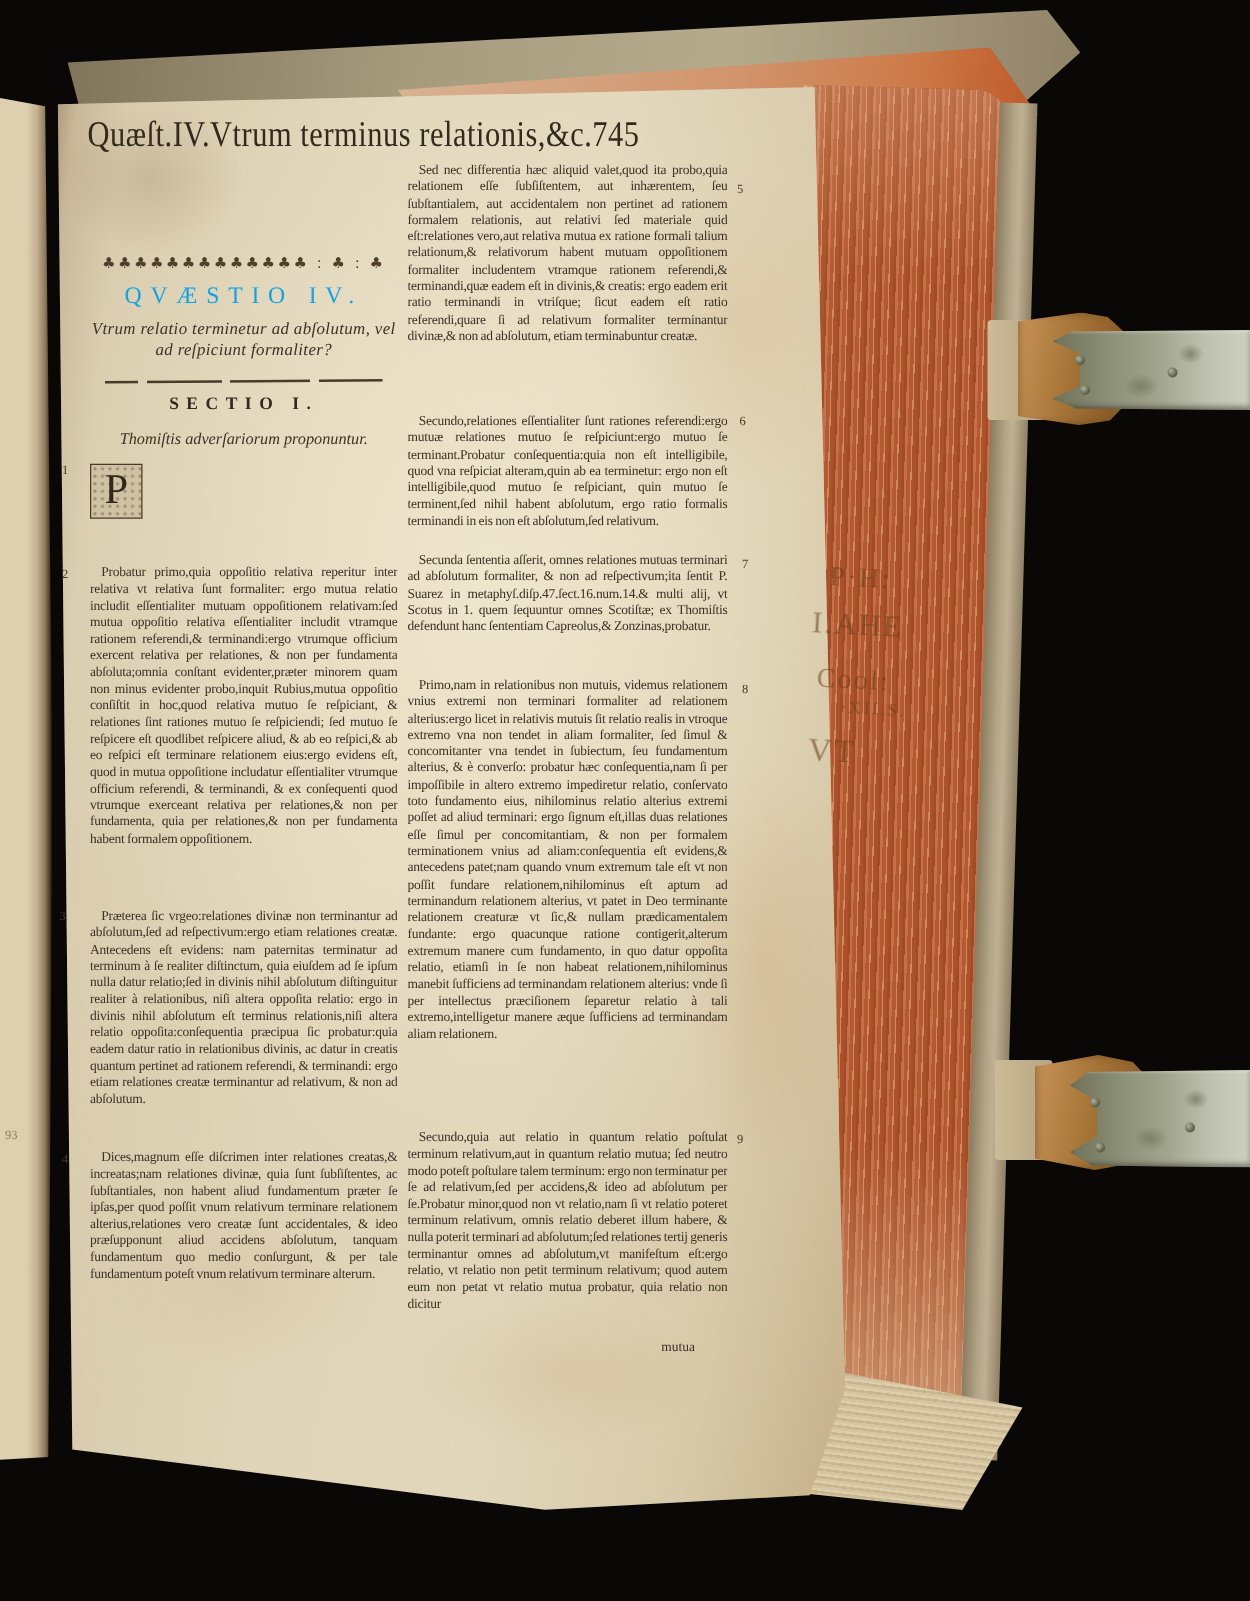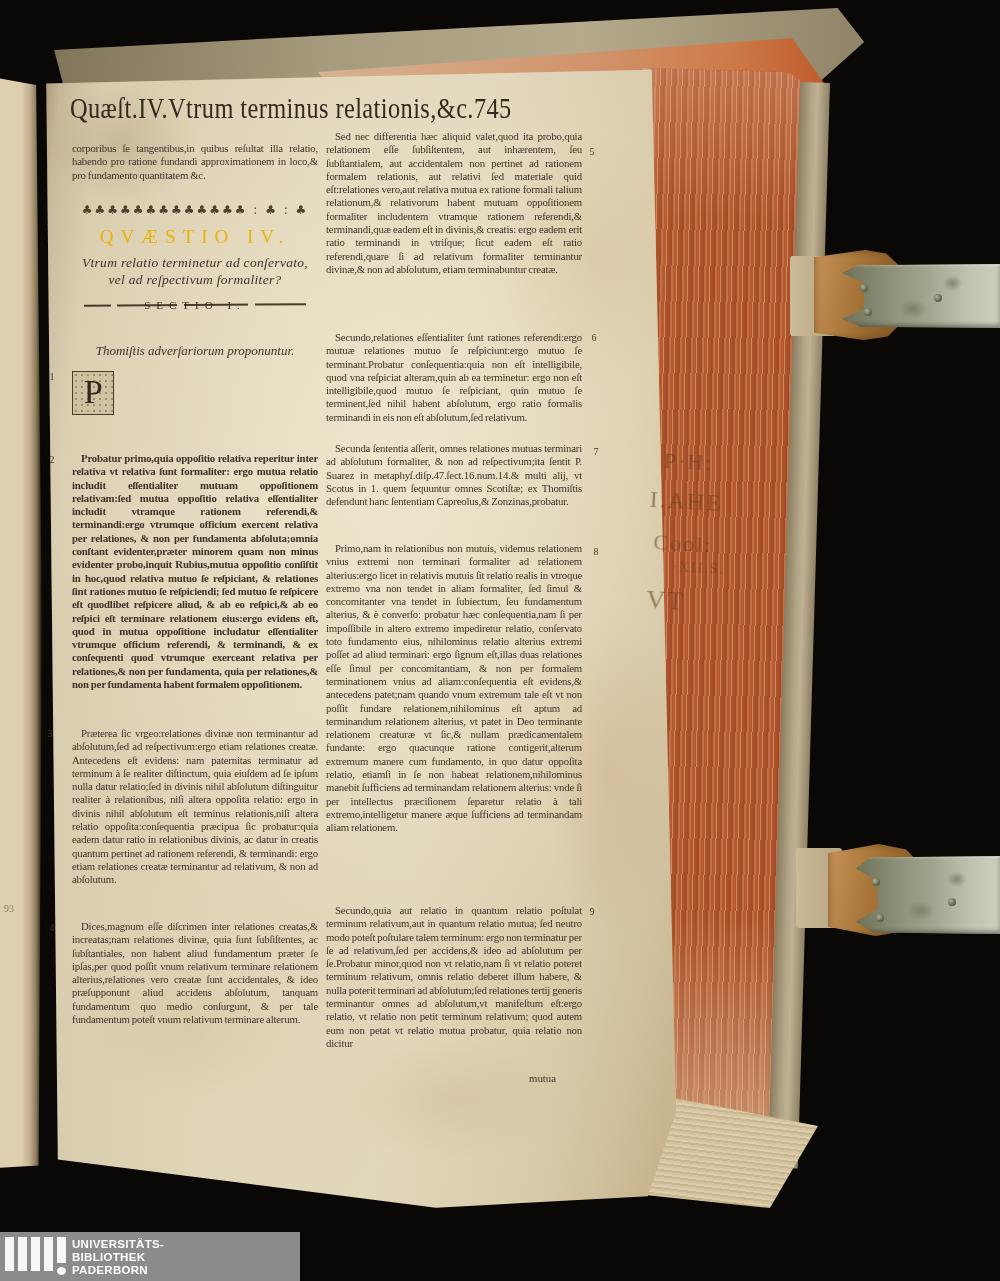--- a/index.html
+++ b/index.html
@@ -104,37 +104,37 @@
     font-size:29px;color:#332a1e;transform:scaleX(.84);transform-origin:left top;
     letter-spacing:.5px;
   }
   .para{position:absolute;text-align:justify;font-size:10.8px;line-height:13.3px;
     letter-spacing:-.2px;word-spacing:-.5px;overflow:hidden;}
   .para.lcol{left:72px;width:246px;}
   .para.rcol{left:326px;width:256px;}
   .para.indent{text-indent:9px;}
   .cont{top:142px;height:58px;}
   .p1{top:369px;height:82px;}
-  .p2{top:452px;height:274px;font-weight:bold;}
+  .p2{top:452px;height:274px;}
   .p3{top:727px;height:192px;}
   .p4{top:920px;height:142px;}
   .p5{top:130px;height:190px;}
   .p6{top:331px;height:110px;}
   .p7{top:442px;height:99px;}
   .p8{top:542px;height:361px;}
   .p9{top:904px;height:168px;}
   .lc-center{position:absolute;left:72px;width:246px;text-align:center;}
   .ornament{top:203px;font-family:"DejaVu Sans",sans-serif;font-size:12px;
     letter-spacing:2px;color:#4e3f2b;}
-  .quaestio{top:226px;font-size:19px;letter-spacing:7px;color:#eab308;}
+  .quaestio{top:226px;font-size:19px;letter-spacing:7px;color:#0ea5e9;}
   .question{top:255px;font-style:italic;font-size:13.5px;line-height:16.5px;letter-spacing:.3px;}
   .rule{position:absolute;left:84px;top:304px;width:222px;height:2px;
     transform:rotate(-.4deg);
     background:linear-gradient(90deg,#4a3b29 0 12%,transparent 12% 15%,#4a3b29 15% 42%,transparent 42% 45%,#4a3b29 45% 74%,transparent 74% 77%,#4a3b29 77% 100%);}
-  .sectio{top:299px;font-size:11px;letter-spacing:6px;color:#36291c;}
+  .sectio{top:316px;font-size:14px;letter-spacing:6px;color:#36291c;font-weight:bold;}
   .subtitle{top:343px;font-style:italic;font-size:13px;}
   .dropcap{float:left;width:42px;height:44px;margin:2px 5px 0 0;
     border:1.5px solid #4a3b28;box-sizing:border-box;
     background-color:#cfc2a2;
     background-image:radial-gradient(rgba(60,45,25,.35) 1px,transparent 1.5px);
     background-size:6px 6px;
     color:#32281a;font-size:34px;line-height:40px;text-align:center;text-indent:0;}
   .mnum{position:absolute;width:16px;text-align:center;font-size:10px;color:#453828;}
   .mn1{left:44px;top:371px;} .mn2{left:44px;top:454px;} .mn3{left:42px;top:728px;} .mn4{left:44px;top:922px;}
   .mn5{left:584px;top:146px;} .mn6{left:586px;top:332px;} .mn7{left:588px;top:446px;}
@@ -194,25 +194,24 @@
     <div class="i2">I.AHE</div>
     <div class="i3">Cool:</div>
     <div class="i4">·XII.S.</div>
     <div class="i5">VT</div>
   </div>
 
   <div class="text-layer">
 
     <div class="header-line">Quæſt.IV.Vtrum terminus relationis,&amp;c.745</div>
 
-    <div class="para lcol cont">corporibus ſe tangentibus,in quibus reſultat illa relatio, habendo pro ratione fundandi approximationem in loco,&amp; pro fundamento quantitatem &amp;c.</div>
 
     <div class="lc-center ornament">♣♣♣♣♣♣♣♣♣♣♣♣♣ : ♣ : ♣</div>
     <div class="lc-center quaestio">QVÆSTIO IV.</div>
-    <div class="lc-center question">Vtrum relatio terminetur ad conſervato, vel ad reſpectivum formaliter?</div>
+    <div class="lc-center question">Vtrum relatio terminetur ad abſolutum, vel ad reſpiciunt formaliter?</div>
     <div class="rule"></div>
     <div class="lc-center sectio">SECTIO I.</div>
     <div class="lc-center subtitle">Thomiſtis adverſariorum proponuntur.</div>
 
     <div class="para lcol p1">
       <span class="dropcap">P</span>
     </div>
     <div class="para lcol indent p2">Probatur primo,quia oppoſitio relativa reperitur inter relativa vt relativa ſunt formaliter: ergo mutua relatio includit eſſentialiter mutuam oppoſitionem relativam:ſed mutua oppoſitio relativa eſſentialiter includit vtramque rationem referendi,&amp; terminandi:ergo vtrumque officium exercent relativa per relationes, &amp; non per fundamenta abſoluta;omnia conſtant evidenter,præter minorem quam non minus evidenter probo,inquit Rubius,mutua oppoſitio conſiſtit in hoc,quod relativa mutuo ſe reſpiciant, &amp; relationes ſint rationes mutuo ſe reſpiciendi; ſed mutuo ſe reſpicere eſt quodlibet reſpicere aliud, &amp; ab eo reſpici,&amp; ab eo reſpici eſt terminare relationem eius:ergo evidens eſt, quod in mutua oppoſitione includatur eſſentialiter vtrumque officium referendi, &amp; terminandi, &amp; ex conſequenti quod vtrumque exerceant relativa per relationes,&amp; non per fundamenta, quia per relationes,&amp; non per fundamenta habent formalem oppoſitionem.</div>
     <div class="para lcol indent p3">Præterea ſic vrgeo:relationes divinæ non terminantur ad abſolutum,ſed ad reſpectivum:ergo etiam relationes creatæ. Antecedens eſt evidens: nam paternitas terminatur ad terminum à ſe realiter diſtinctum, quia eiuſdem ad ſe ipſum nulla datur relatio;ſed in divinis nihil abſolutum diſtinguitur realiter à relationibus, niſi altera oppoſita relatio: ergo in divinis nihil abſolutum eſt terminus relationis,niſi altera relatio oppoſita:conſequentia præcipua ſic probatur:quia eadem datur ratio in relationibus divinis, ac datur in creatis quantum pertinet ad rationem referendi, &amp; terminandi: ergo etiam relationes creatæ terminantur ad relativum, &amp; non ad abſolutum.</div>
     <div class="para lcol indent p4">Dices,magnum eſſe diſcrimen inter relationes creatas,&amp; increatas;nam relationes divinæ, quia ſunt ſubſiſtentes, ac ſubſtantiales, non habent aliud fundamentum præter ſe ipſas,per quod poſſit vnum relativum terminare relationem alterius,relationes vero creatæ ſunt accidentales, &amp; ideo præſupponunt aliud accidens abſolutum, tanquam fundamentum quo medio conſurgunt, &amp; per tale fundamentum poteſt vnum relativum terminare alterum.</div>
@@ -228,29 +227,14 @@
     <span class="mnum mn2">2</span>
     <span class="mnum mn3">3</span>
     <span class="mnum mn4">4</span>
     <span class="mnum mn5">5</span>
     <span class="mnum mn6">6</span>
     <span class="mnum mn7">7</span>
     <span class="mnum mn8">8</span>
     <span class="mnum mn9">9</span>
   </div>
 
-  <div class="stamp">
-    <div class="logo-bars">
-      <div class="bar b1"></div>
-      <div class="bar b2"></div>
-      <div class="bar b3"></div>
-      <div class="bar b4"></div>
-      <div class="bar b5"></div>
-      <div class="bar-dot"></div>
-    </div>
-    <div class="stamp-text">
-      <div>UNIVERSITÄTS-</div>
-      <div>BIBLIOTHEK</div>
-      <div>PADERBORN</div>
-    </div>
-  </div>
 
 </div>
 
 </body></html>

